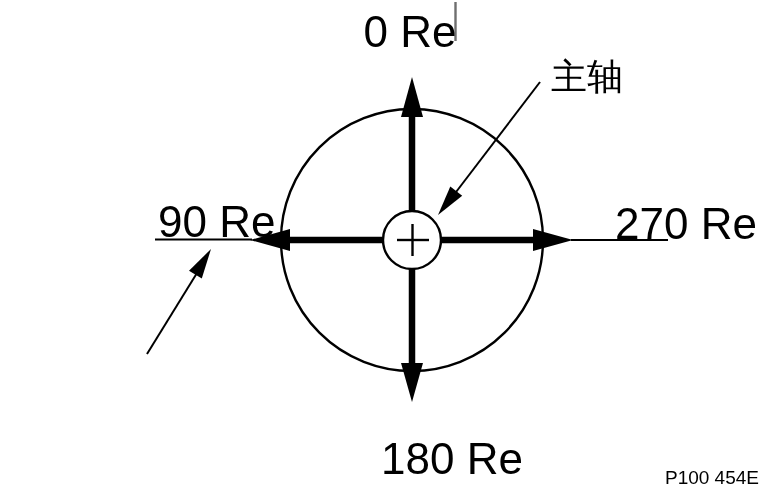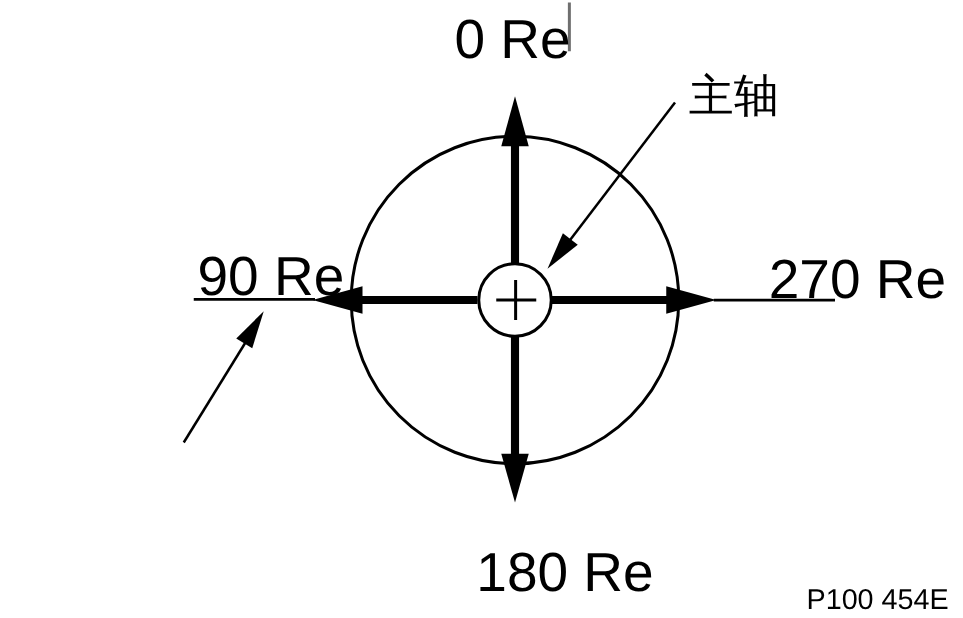--- a/index.html
+++ b/index.html
@@ -31,21 +31,21 @@
     font-size: 44px;
   }
   .lbl-centered {
     transform: translateX(-50%);
   }
   .lbl-cjk {
     font-size: 36px;
     text-align: right;
   }
   .lbl-code {
-    font-size: 23px;
+    font-size: 19px;
     text-align: right;
   }
 </style>
 </head>
 <body>
 
 <div class="stage">
 
   <svg class="diagram-svg" width="770" height="494" viewBox="0 0 770 494">
 

